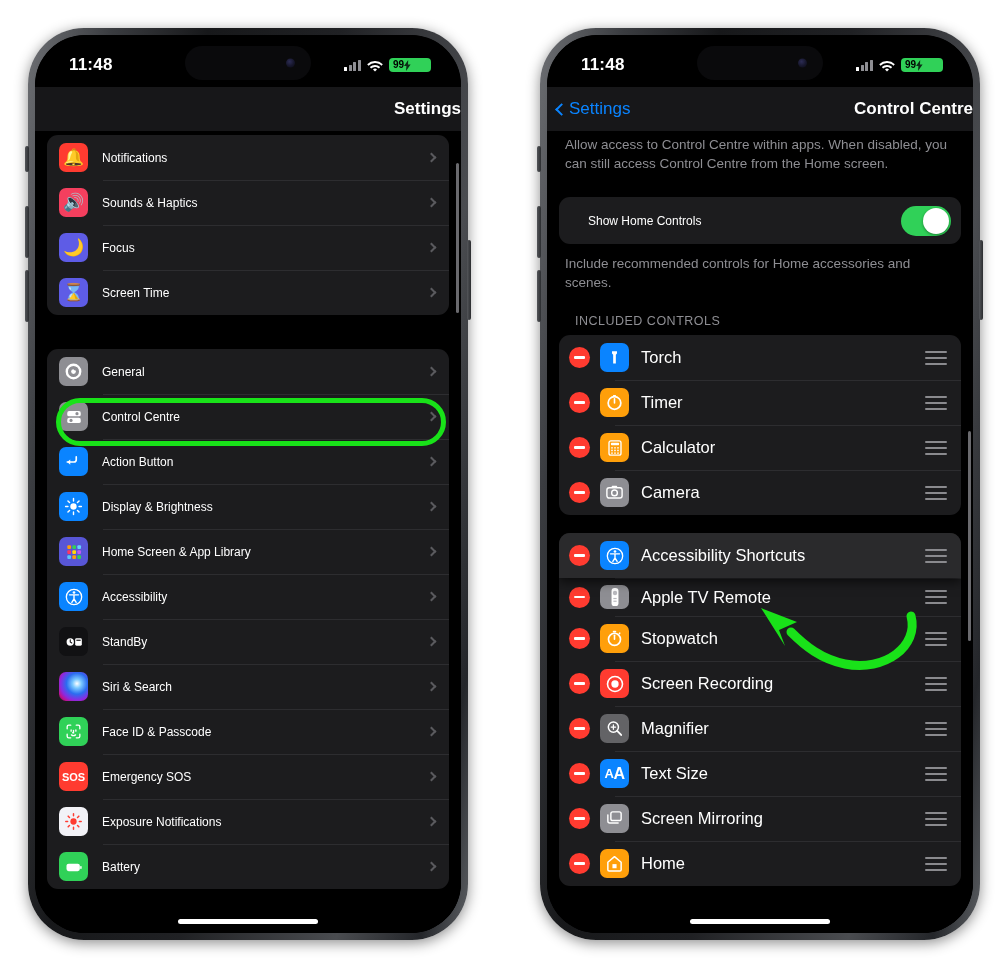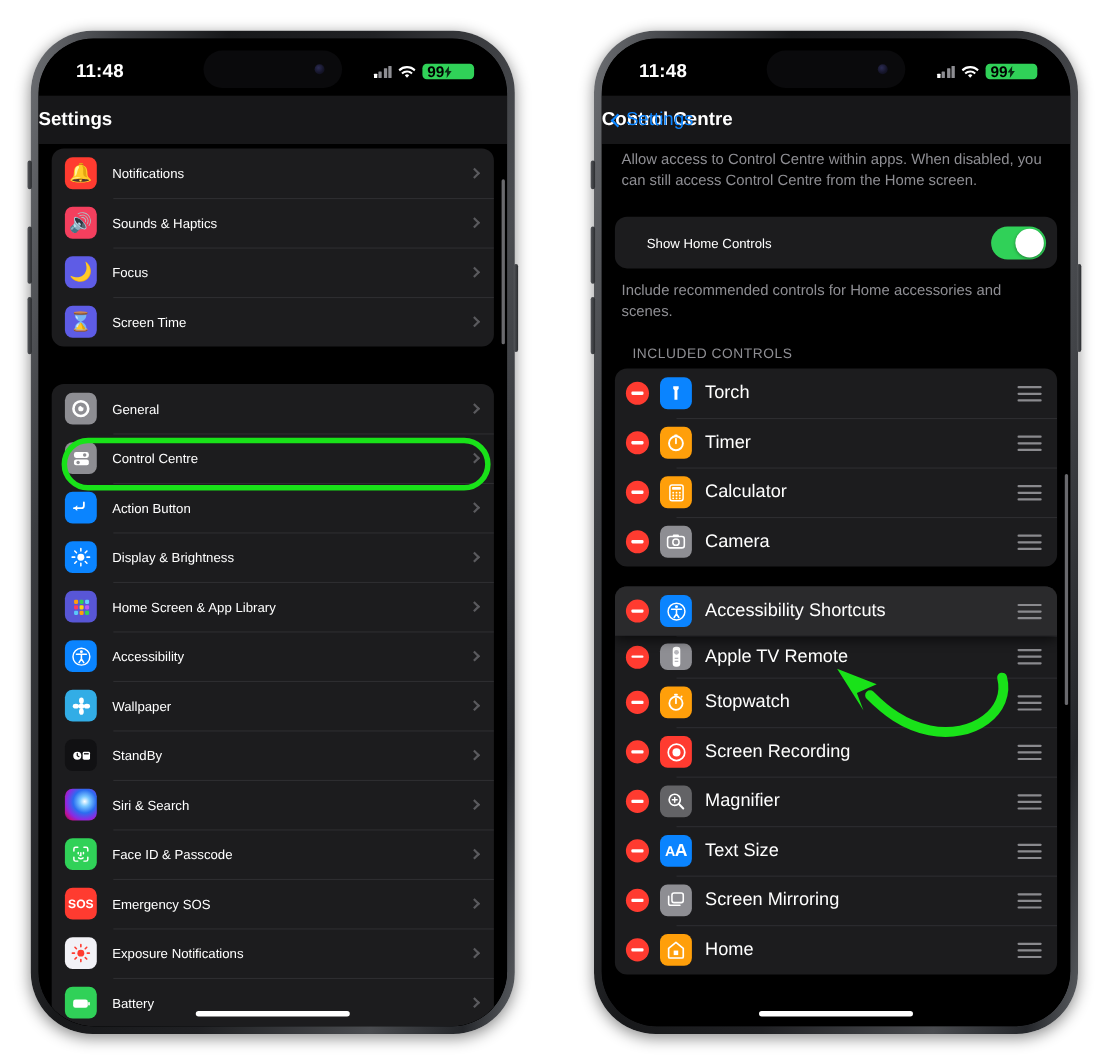--- a/index.html
+++ b/index.html
@@ -58,29 +58,29 @@
   }
   .status-right { margin-left: auto; display: flex; align-items: center; gap: 6px; margin-top: 8px; }
   .sig { display: flex; align-items: flex-end; gap: 1.6px; height: 11px; }
   .sig i { display:block; width: 3px; background: #ffffff; border-radius: .5px; }
   .sig i:nth-child(1){ height: 4px;  background:#ffffff; }
   .sig i:nth-child(2){ height: 6px;  background:#8e8e93; }
   .sig i:nth-child(3){ height: 8.5px;background:#8e8e93; }
   .sig i:nth-child(4){ height: 11px; background:#8e8e93; }
   .wifi { width: 16px; height: 12px; position: relative; }
   .batt {
-    background:#30d158; color:#000; font-size:14px; font-weight:bold;
+    background:#30d158; color:#000; font-size:10px; font-weight:bold;
     border-radius:4px; padding:1px 20px 1px 4px; display:flex; align-items:center; gap:0px;
     line-height:1; height:14px; min-width:28px; justify-content:center;
   }
 
   
   .navbar {
     position: relative; height: 44px;
-    display: flex; align-items: center; justify-content: flex-start;
+    display: flex; align-items: center; justify-content: flex-end;
     color: #fff; font-size: 17px; font-weight: bold;
     background: rgba(28,28,30,.82);
   }
   .nav-back {
     position: absolute; left: 10px; display: flex; align-items: center; gap: 3px;
     color: #0a84ff; font-size: 17px; font-weight: normal;
   }
   .chev-back { width: 9px; height: 9px; border-left: 2.4px solid #0a84ff; border-bottom: 2.4px solid #0a84ff; transform: rotate(45deg); }
 
   
@@ -310,35 +310,20 @@
                 <svg width="20" height="20" viewBox="0 0 24 24">
                     <circle cx="12" cy="12" r="9.2" fill="none" stroke="#fff" stroke-width="1.6"></circle>
                     <circle cx="12" cy="6.6" r="1.6" fill="#fff"></circle>
                     <path d="M6.6 9.4h10.8M12 9.4v5M12 14.4l-2.6 4M12 14.4l2.6 4" stroke="#fff" stroke-width="1.7" stroke-linecap="round" fill="none"></path>
                   </svg>
               </div>
               <div class="label">Accessibility</div>
               <div class="chev"></div>
             </div>
 
-            <div class="row">
-              <div class="ico" style="background:#32ade6">
-                <svg width="20" height="20" viewBox="0 0 24 24">
-                    <g fill="#fff">
-                      <circle cx="12" cy="12" r="3"></circle>
-                      <ellipse cx="12" cy="6" rx="2.6" ry="3.4"></ellipse>
-                      <ellipse cx="12" cy="18" rx="2.6" ry="3.4"></ellipse>
-                      <ellipse cx="6" cy="12" rx="3.4" ry="2.6"></ellipse>
-                      <ellipse cx="18" cy="12" rx="3.4" ry="2.6"></ellipse>
-                    </g>
-                  </svg>
-              </div>
-              <div class="label">Wallpaper</div>
-              <div class="chev"></div>
-            </div>
 
             <div class="row">
               <div class="ico" style="background:#111113">
                 <svg width="20" height="20" viewBox="0 0 24 24">
                     <circle cx="7.5" cy="12" r="4.4" fill="#fff"></circle>
                     <path d="M7.5 9.4V12l1.8 1.1" stroke="#111113" stroke-width="1.3" fill="none" stroke-linecap="round"></path>
                     <rect x="13.4" y="7.6" width="8" height="8.8" rx="1.6" fill="#fff"></rect>
                     <rect x="14.8" y="9.2" width="5.2" height="1.4" fill="#111113"></rect>
                   </svg>
               </div>

